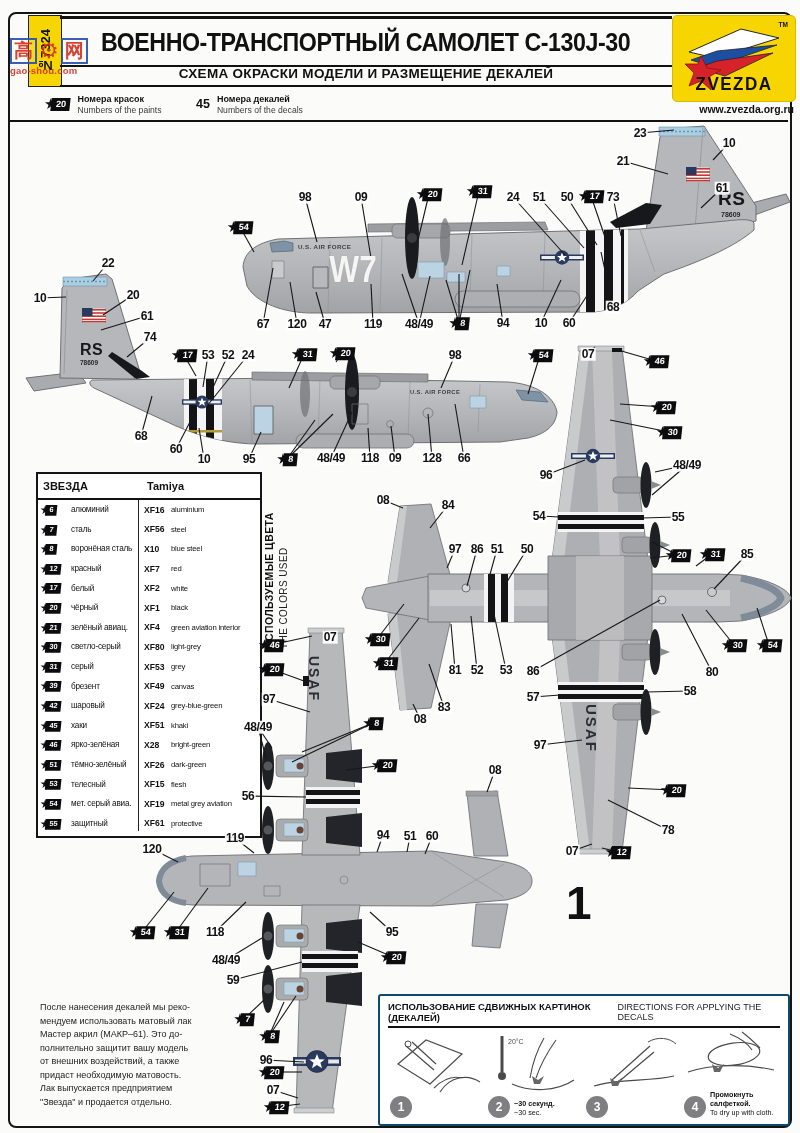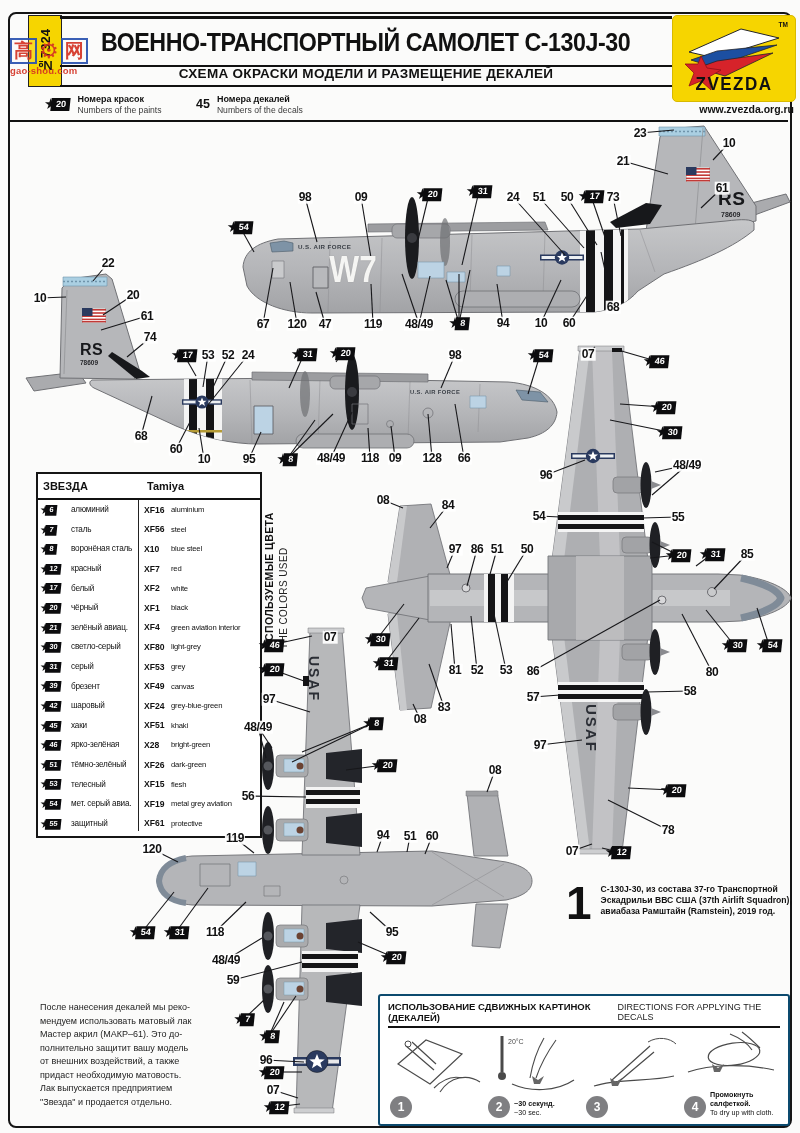--- a/index.html
+++ b/index.html
@@ -869,23 +869,20 @@
 Мастер акрил (МАКР–61). Это до-
 полнительно защитит вашу модель
 от внешних воздействий, а также
 придаст необходимую матовость.
 Лак выпускается предприятием
 "Звезда" и продается отдельно.</div>
 
 <div class="abs variant">
   <span class="big">1</span>
   <span>
-    <span class="ru" style="display:block">С-130J-30, из состава 37-го Транспортной
-Эскадрильи ВВС США (37th Airlift Squadron),
-авиабаза Рамштайн (Ramstein), 2019 год.</span>
   </span>
 </div>
 
 <div class="abs dpanel">
   <div class="dp-title">
     <b>ИСПОЛЬЗОВАНИЕ СДВИЖНЫХ КАРТИНОК (ДЕКАЛЕЙ)</b>
     <span>DIRECTIONS  FOR APPLYING THE DECALS</span>
   </div>
   <div class="dp-steps">
     <div class="dstep">

